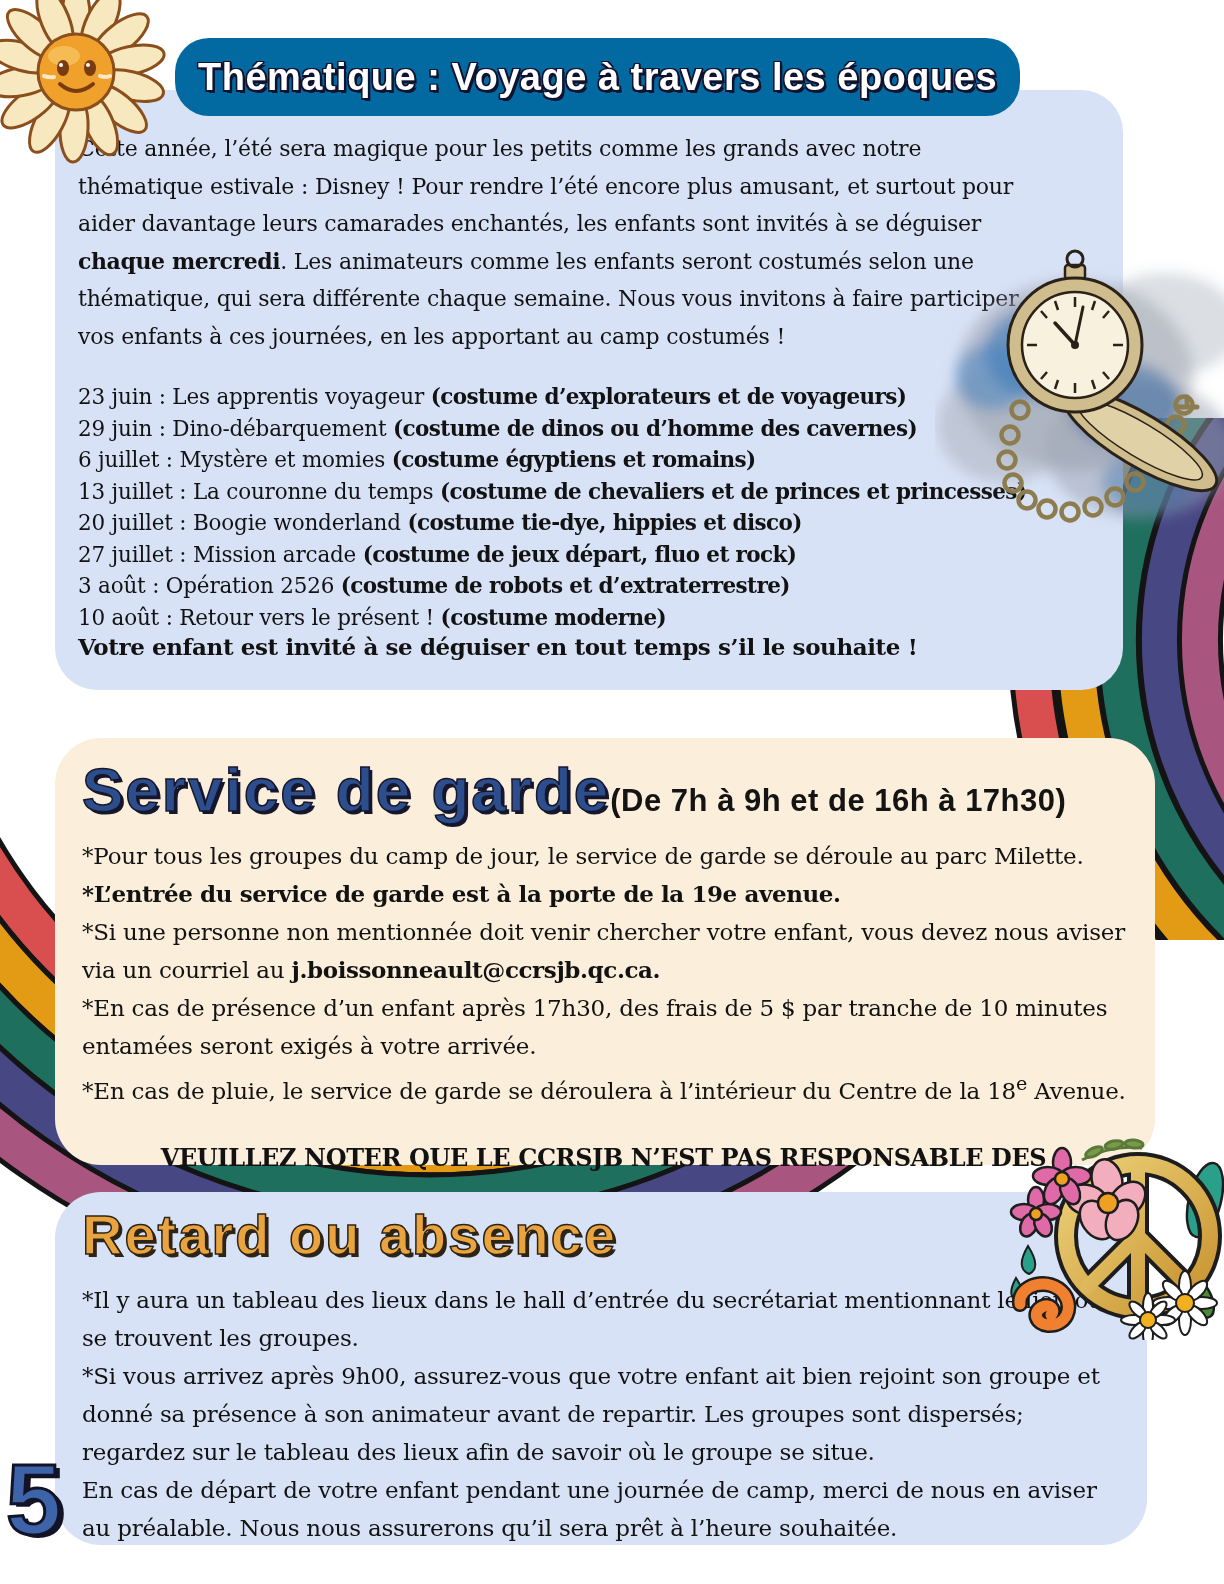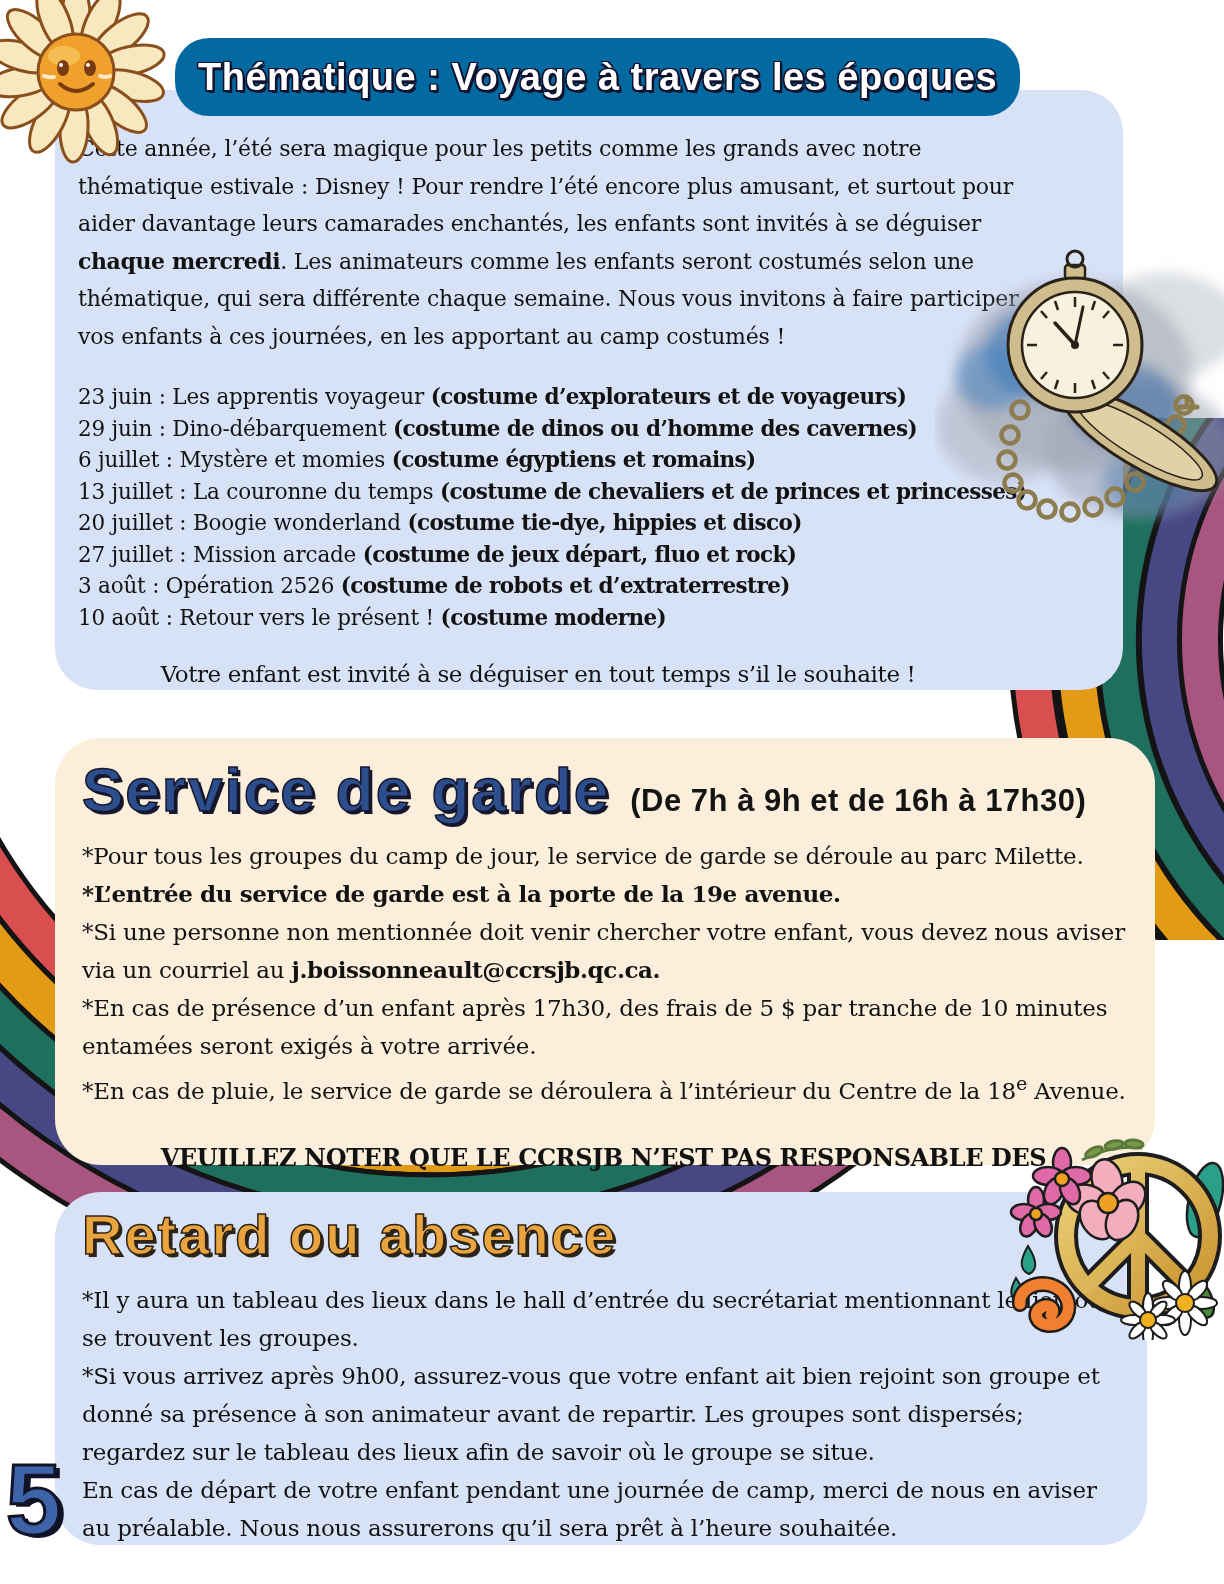--- a/index.html
+++ b/index.html
@@ -50,26 +50,26 @@
                  1.5px -1.5px 0 #10132e, -1.5px 1.5px 0 #10132e, 2px 0 0 #10132e;
   }
 
   
   .intro { width:958px; font-size:22px; line-height:37.5px; letter-spacing:-0.2px; margin:0; }
   .intro b { letter-spacing:-0.4px; }
   .dates { margin-top:26px; font-size:21.5px; line-height:31.5px; letter-spacing:-0.2px; }
   .date-row { white-space:nowrap; }
   .date-row b { letter-spacing:-0.6px; }
   .note {
-    margin-top:28px; width:920px; text-align:center;
-    font-weight:normal; font-size:23px; letter-spacing:-0.4px;
-  }
-
-  
-  .service-titlerow { display:flex; align-items:baseline; gap:20px; }
+    width:920px; text-align:left;
+    font-weight:bold; font-size:23px; letter-spacing:-0.4px;
+  }
+
+  
+  .service-titlerow { display:flex; align-items:baseline; }
   .service-title {
     font-family:"Liberation Sans", sans-serif; font-weight:bold;
     font-size:62px; color:#2d4e8c; letter-spacing:2px;
     -webkit-text-stroke:1.5px #16162c;
     text-shadow: 3px 3px 0 #16162c;
   }
   .service-hours {
     font-family:"Liberation Sans", sans-serif; font-weight:bold;
     font-size:31px; color:#141414; letter-spacing:0.5px;text-align:right;
   }

